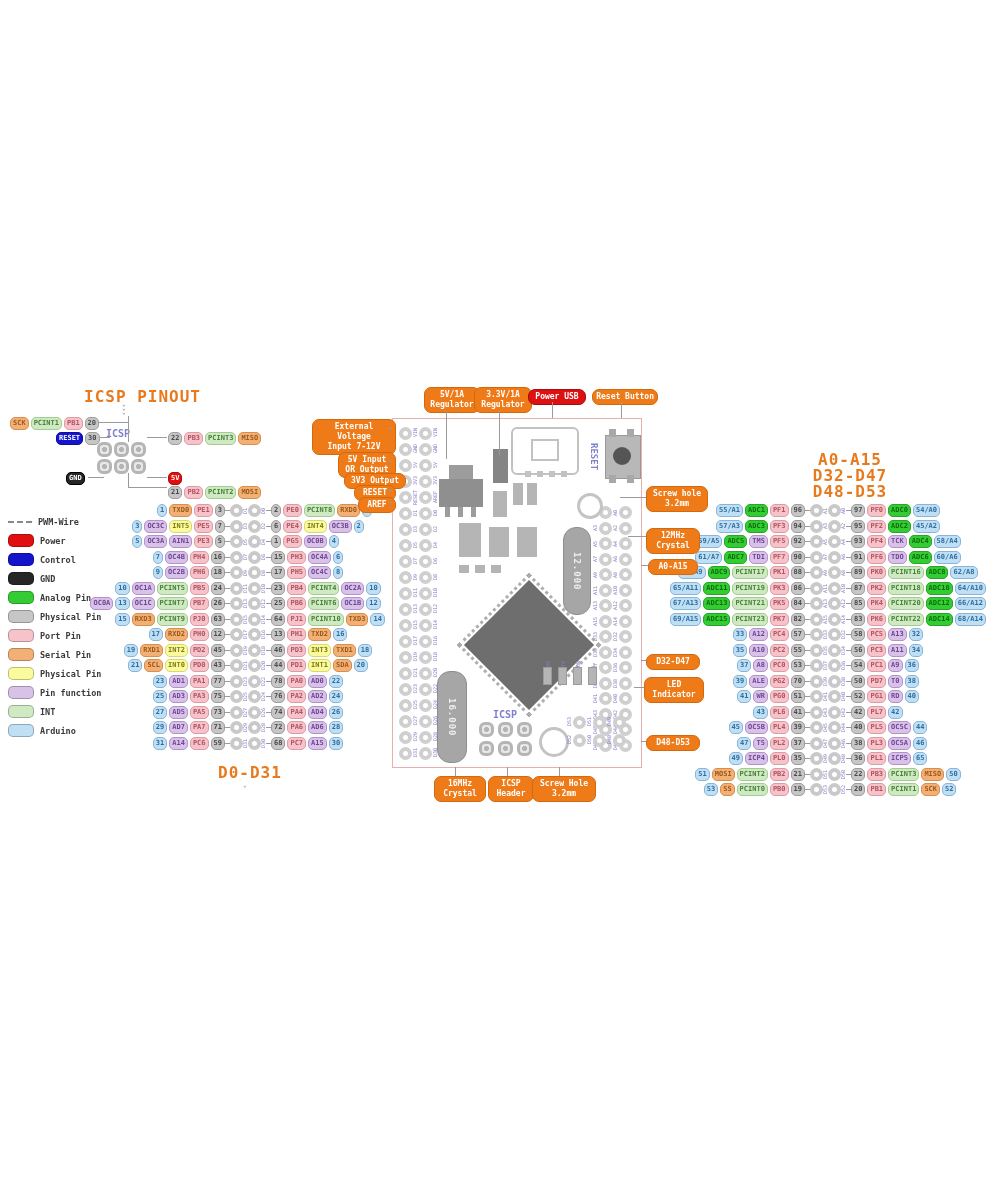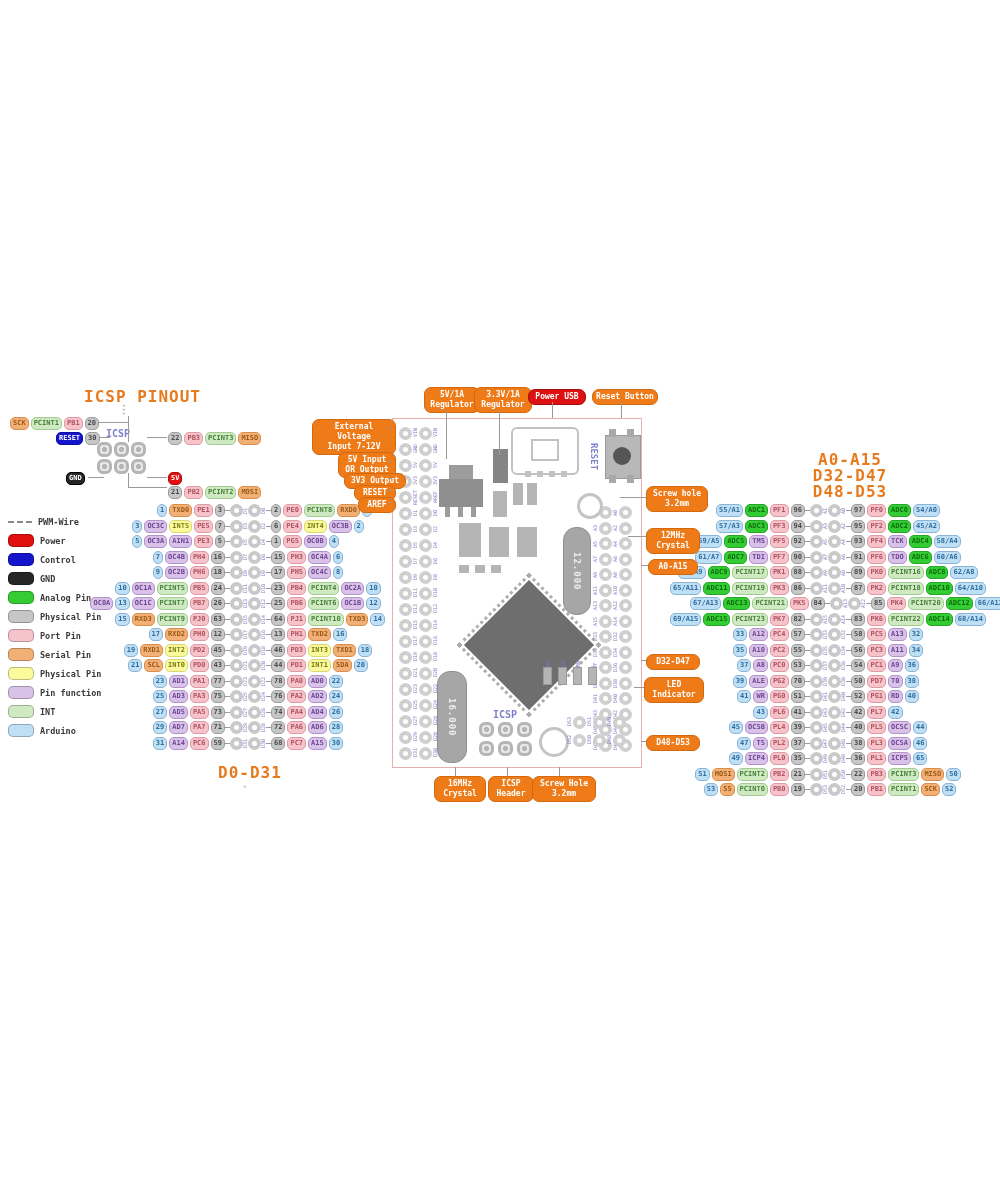--- a/index.html
+++ b/index.html
@@ -679,21 +679,21 @@
         </div>
         <div class="pright">
           <span class="chip phys">87</span>
           <span class="chip port">PK2</span>
           <span class="chip int">PCINT18</span>
           <span class="chip ana">ADC10</span>
           <span class="chip ard">64/A10</span>
         </div>
       </div>
       <div class="prow">
-        <div class="pleft" style="width: 127px; margin-left: 20px;">
+        <div class="pleft" style="width: 127px;">
           <span class="chip ard">67/A13</span>
           <span class="chip ana">ADC13</span>
           <span class="chip int">PCINT21</span>
           <span class="chip port">PK5</span>
           <span class="chip phys">84</span>
         </div>
         <div class="pconn">
           <span class="cline"></span>
           <span class="ring"></span>
           <span class="pvl">A13</span>
@@ -1310,21 +1310,21 @@
   <div class="co" style="left:338px;top:452px;width:50px;">5V Input
 OR Output</div>
   <div class="co" style="left:344px;top:473px;width:54px;">3V3 Output</div>
   <div class="co" style="left:354px;top:485px;width:34px;">RESET</div>
   <div class="co" style="left:358px;top:497px;width:30px;">AREF</div>
   <div class="co" style="left:424px;top:387px;width:48px;">5V/1A
 Regulator</div>
   <div class="co" style="left:474px;top:387px;width:50px;">3.3V/1A
 Regulator</div>
   <div class="co red" style="left:528px;top:389px;width:50px;">Power USB</div>
-  <div class="co" style="left:592px;top:389px;width:58px;">Reset Button</div>
+  <div class="co" style="left:592px;top:389px;width:58px;text-align:right;">Reset Button</div>
   <div class="co" style="left:646px;top:486px;width:54px;">Screw hole
 3.2mm</div>
   <div class="co" style="left:646px;top:528px;width:46px;">12MHz
 Crystal</div>
   <div class="co" style="left:648px;top:559px;width:42px;">A0-A15</div>
   <div class="co" style="left:646px;top:654px;width:46px;">D32-D47</div>
   <div class="co" style="left:644px;top:677px;width:52px;">LED
 Indicator</div>
   <div class="co" style="left:646px;top:735px;width:46px;">D48-D53</div>
   <div class="co" style="left:434px;top:776px;width:44px;">16MHz

